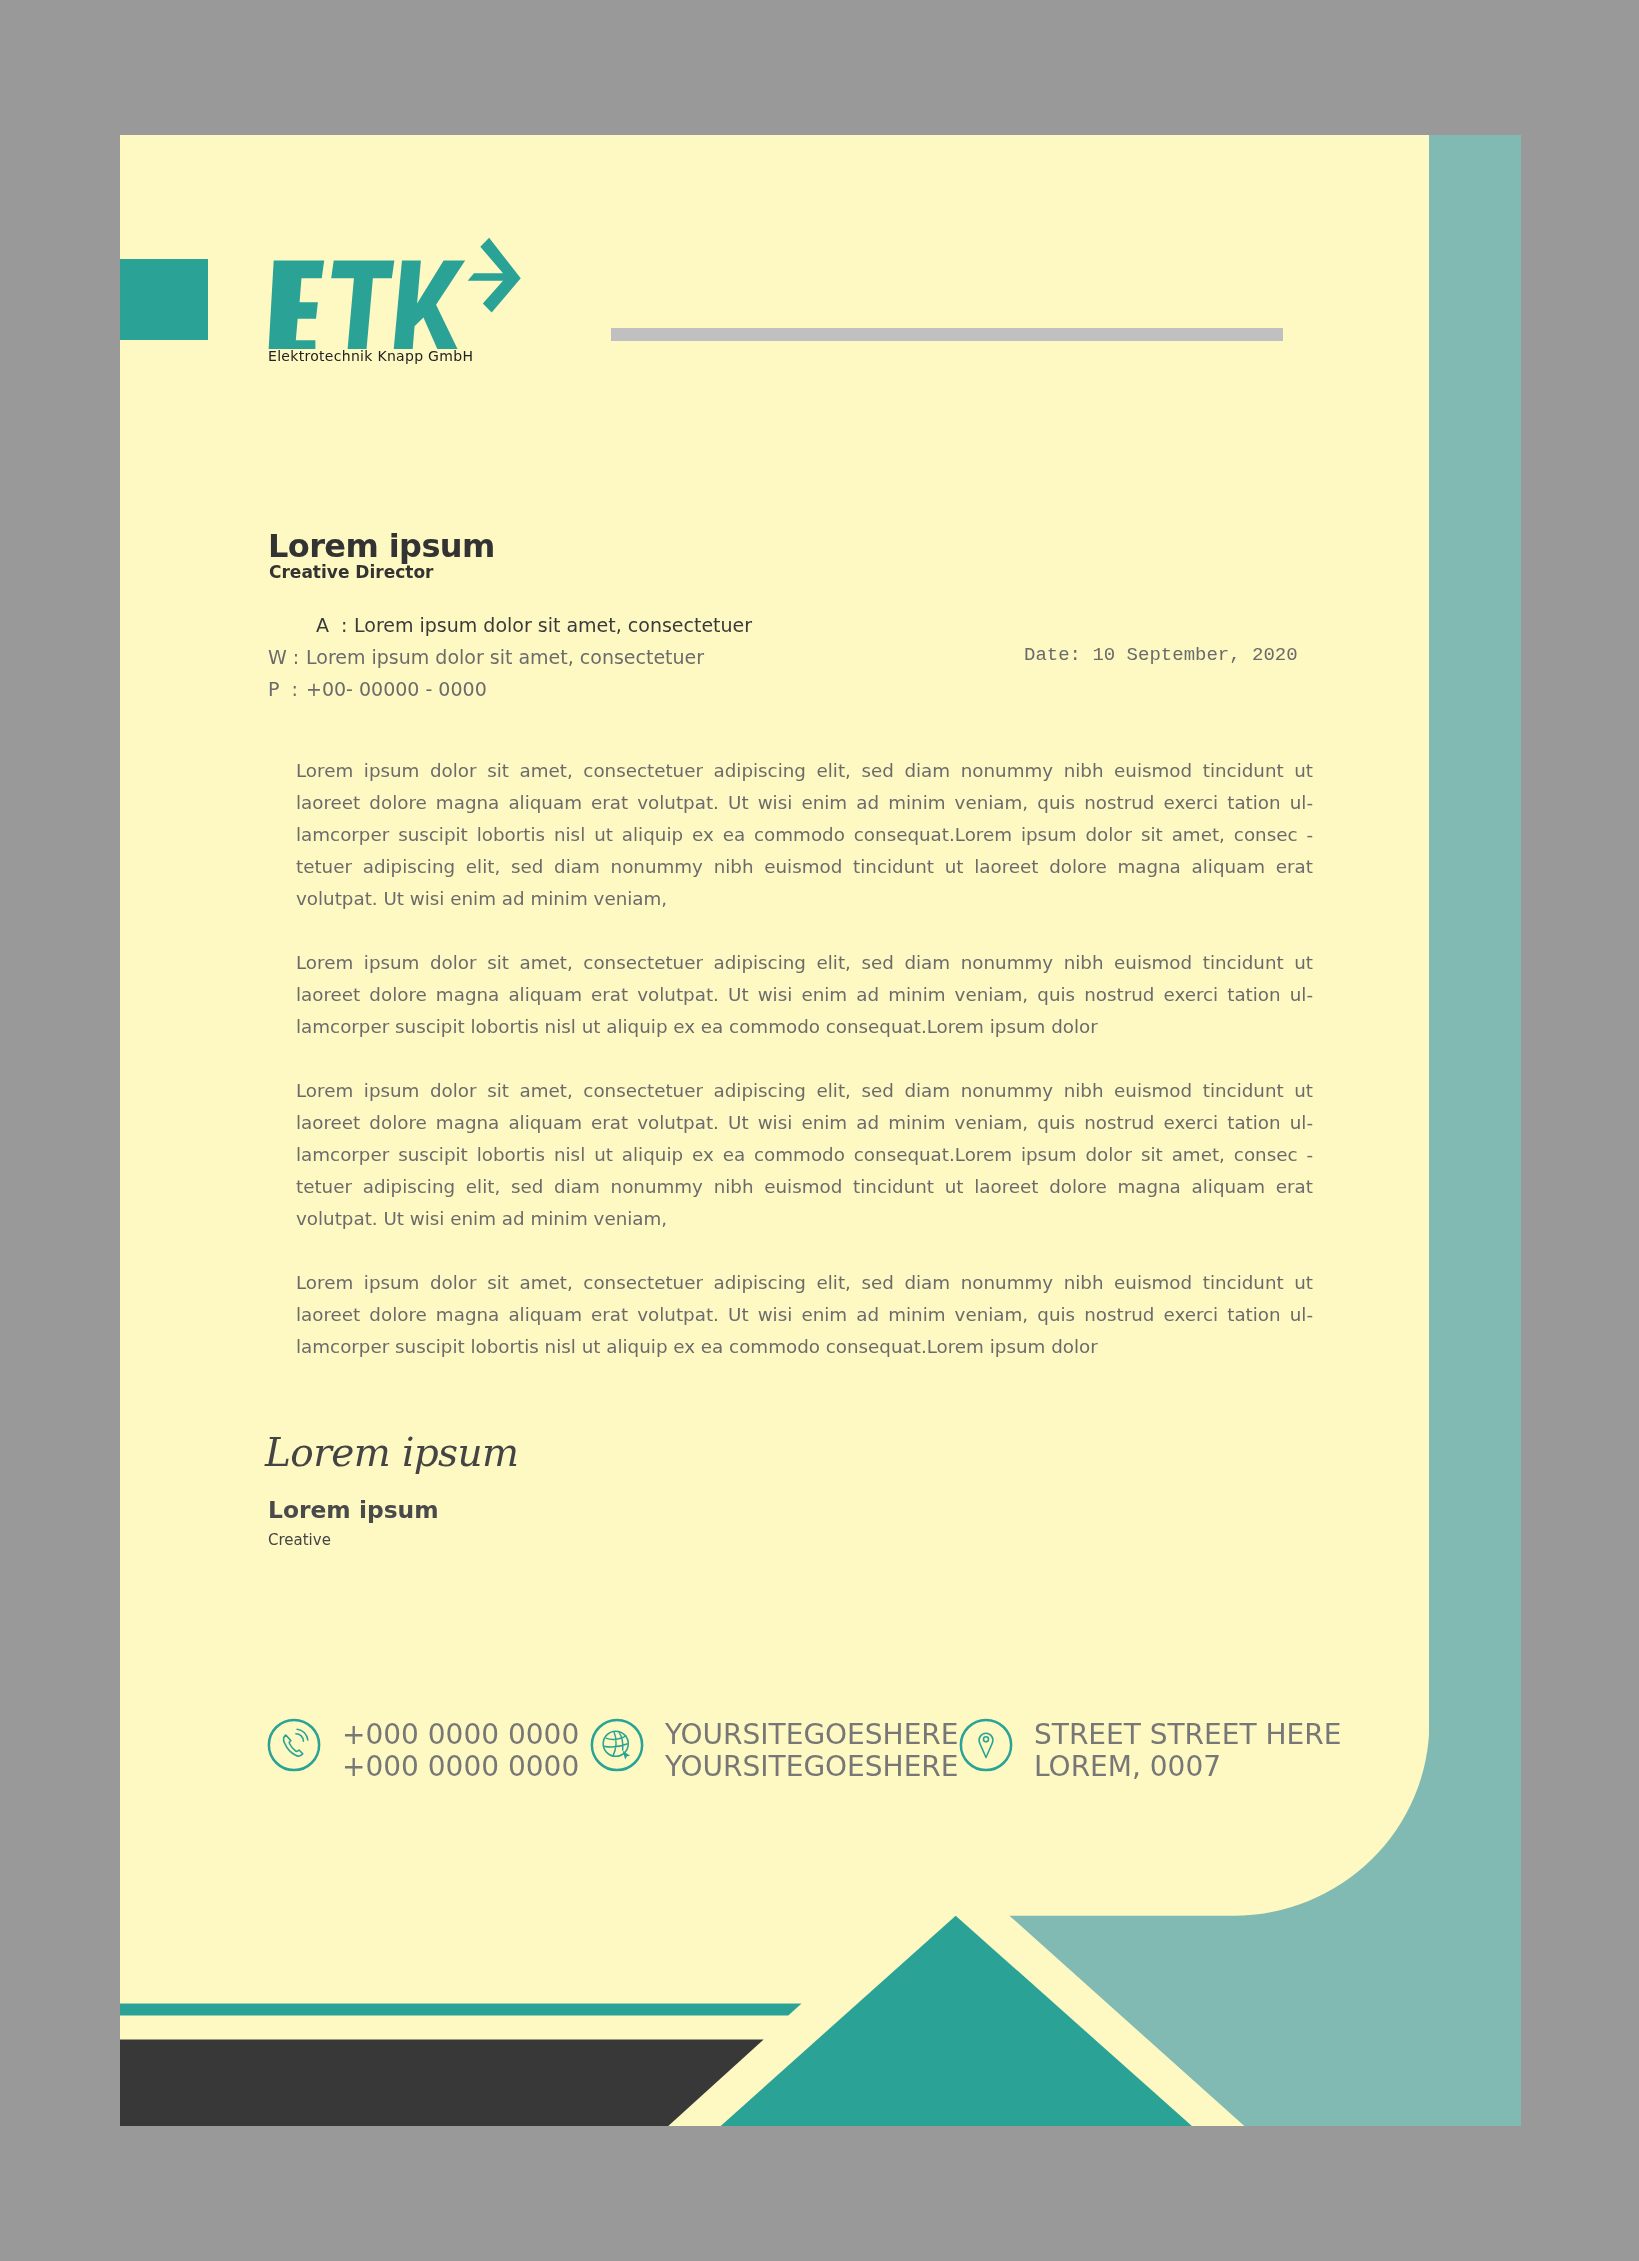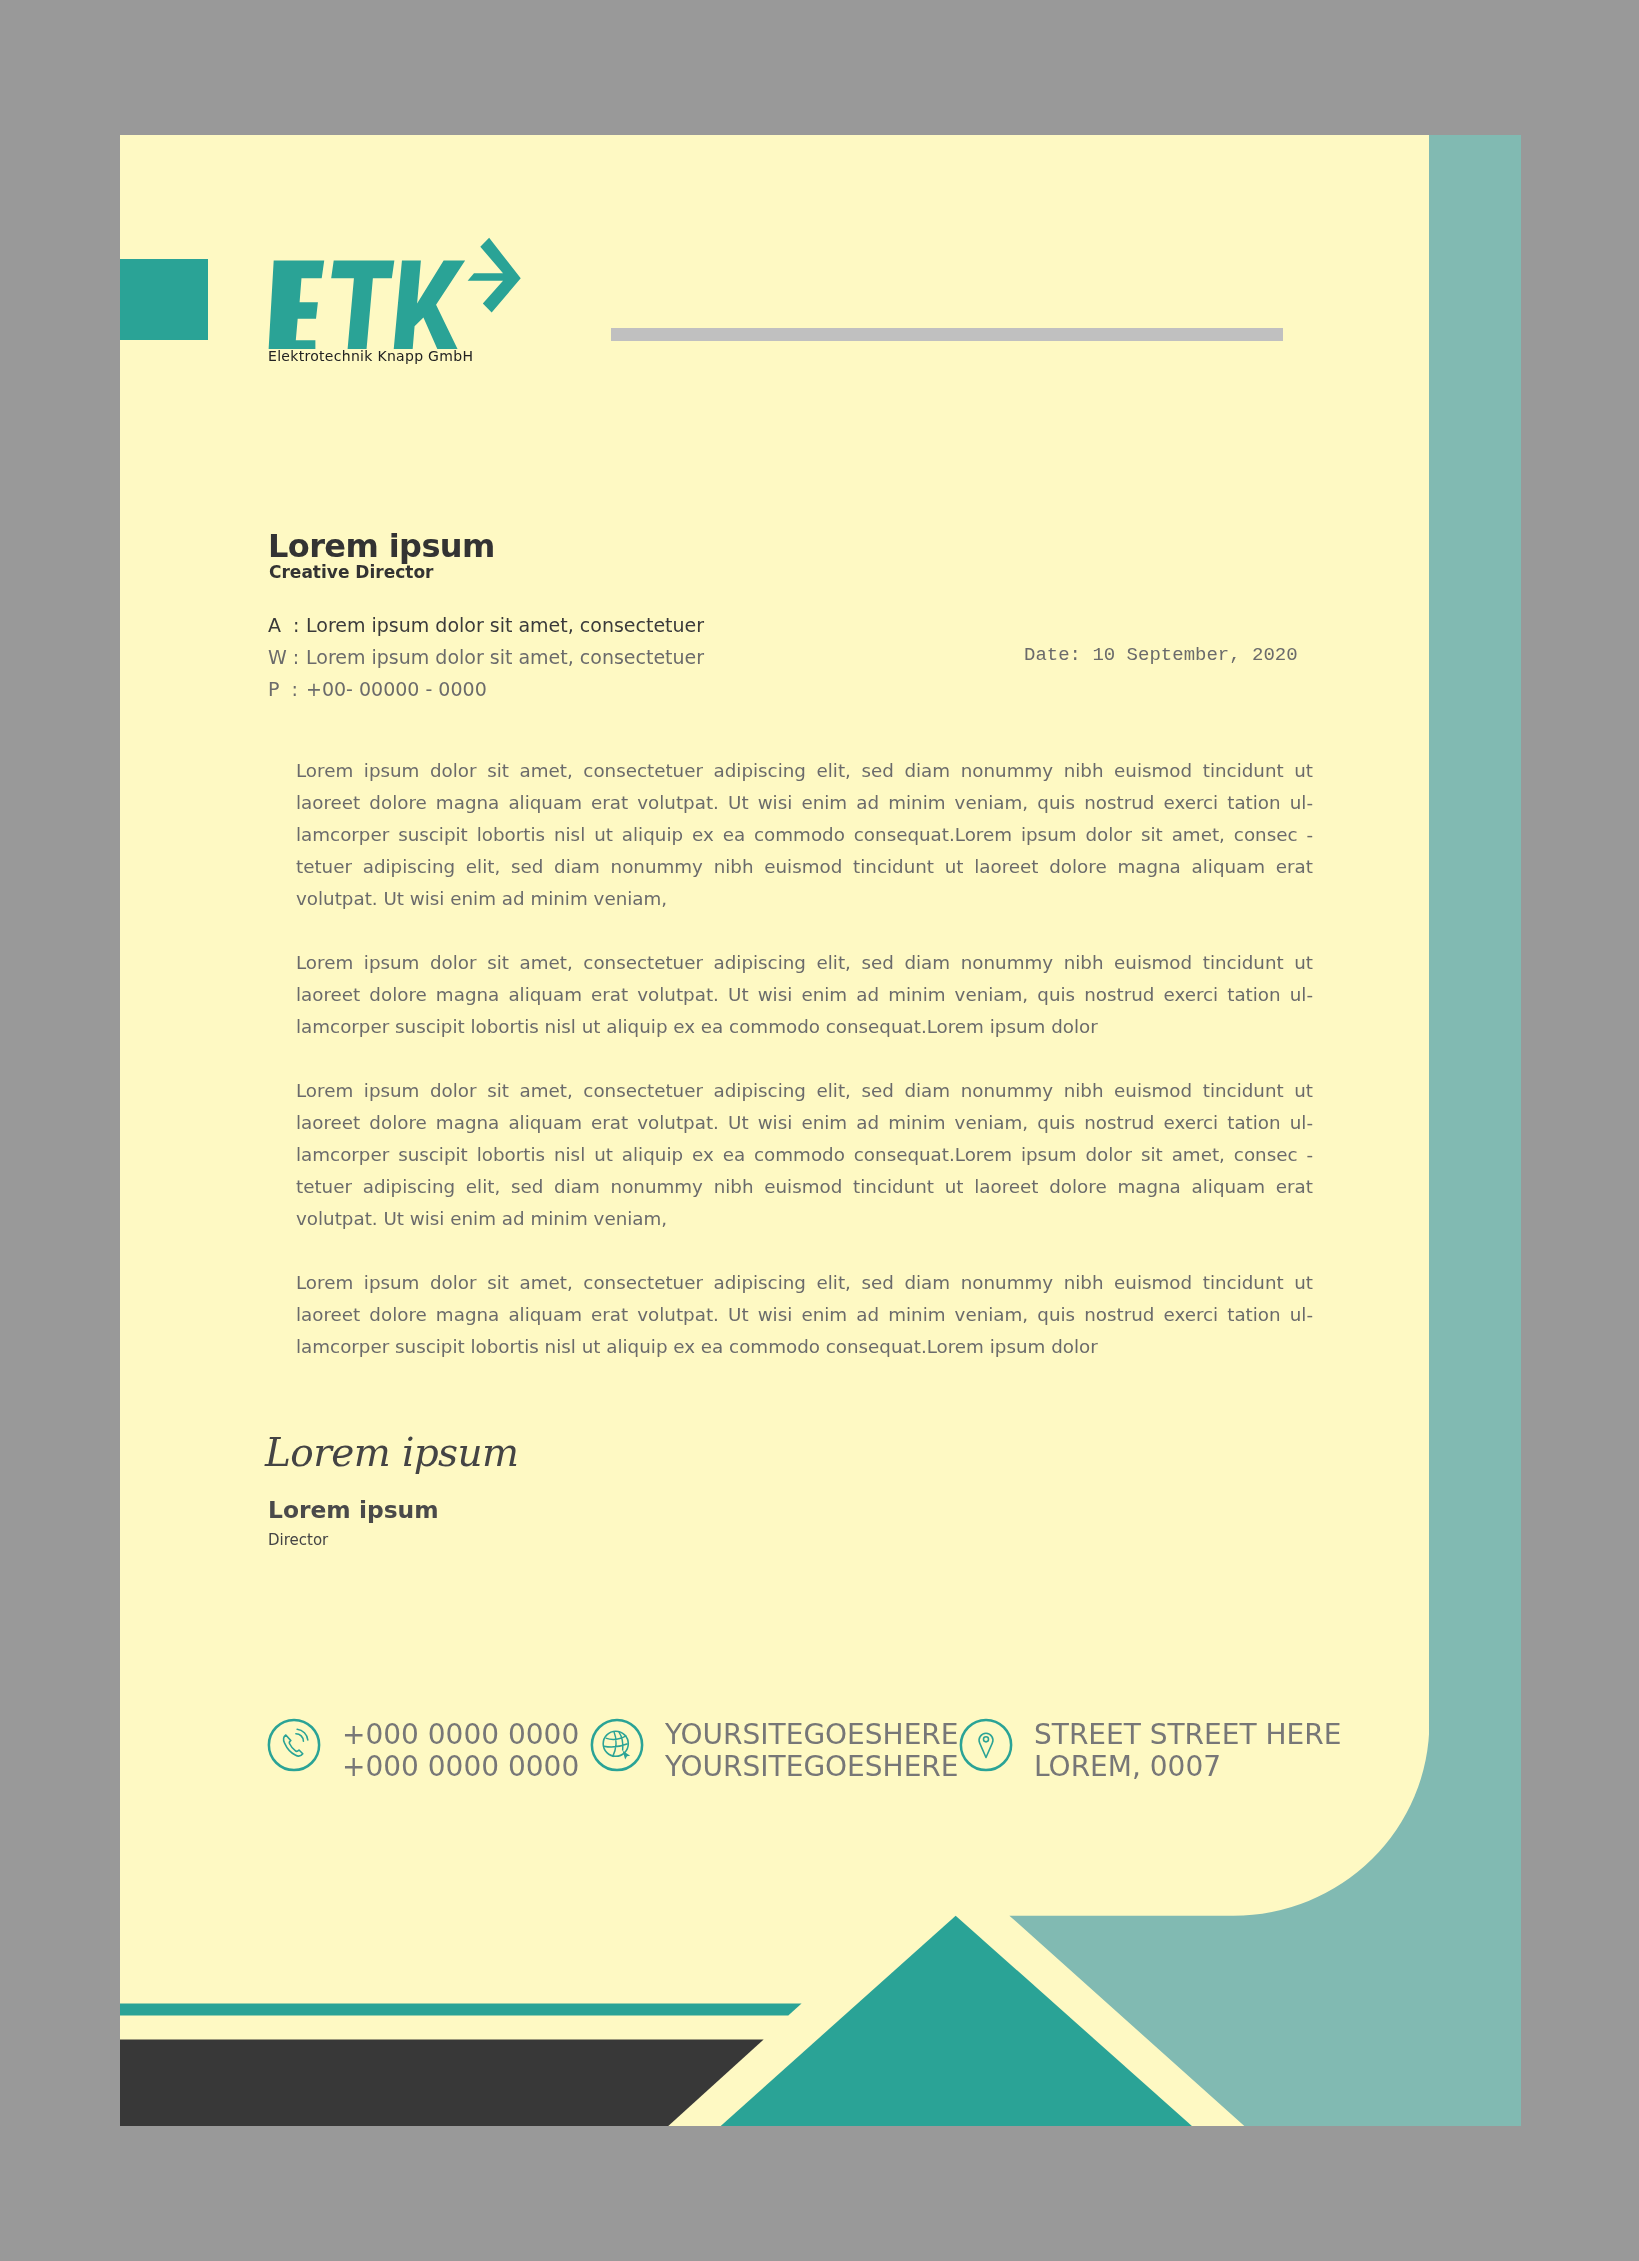--- a/index.html
+++ b/index.html
@@ -52,21 +52,21 @@
     font-family: "DejaVu Sans", sans-serif;
     font-weight: bold;
   }
   .contact-lines {
     position: absolute; left: 148px; top: 474px;
     font-family: "DejaVu Sans", sans-serif;
     font-size: 19px; line-height: 32px;
   }
   .contact-line { white-space: nowrap; }
   .contact-line .k { display: inline-block; width: 38px; }
-  .contact-line.dark { color: #3a3a3a; }
+  .contact-line.dark { color: #3a3a3a; margin-left: 48px; }
   .contact-line.light { color: #6b6b6b; }
 
   .date {
     position: absolute; left: 904px; top: 509px;
     font-family: Liberation Mono, monospace;
     font-size: 19px; color: #6b6b6b; white-space: nowrap;
   }
 
   .body-text {
     position: absolute; left: 148px; top: 620px; width: 1017px;
@@ -159,21 +159,21 @@
 
   <div class="body-text">
     <p>Lorem ipsum dolor sit amet, consectetuer adipiscing elit, sed diam nonummy nibh euismod tincidunt ut laoreet dolore magna aliquam erat volutpat. Ut wisi enim ad minim veniam, quis nostrud exerci tation ul-lamcorper suscipit lobortis nisl ut aliquip ex ea commodo consequat.Lorem ipsum dolor sit amet, consec -tetuer adipiscing elit, sed diam nonummy nibh euismod tincidunt ut laoreet dolore magna aliquam erat volutpat. Ut wisi enim ad minim veniam,</p>
     <p>Lorem ipsum dolor sit amet, consectetuer adipiscing elit, sed diam nonummy nibh euismod tincidunt ut laoreet dolore magna aliquam erat volutpat. Ut wisi enim ad minim veniam, quis nostrud exerci tation ul-lamcorper suscipit lobortis nisl ut aliquip ex ea commodo consequat.Lorem ipsum dolor</p>
     <p>Lorem ipsum dolor sit amet, consectetuer adipiscing elit, sed diam nonummy nibh euismod tincidunt ut laoreet dolore magna aliquam erat volutpat. Ut wisi enim ad minim veniam, quis nostrud exerci tation ul-lamcorper suscipit lobortis nisl ut aliquip ex ea commodo consequat.Lorem ipsum dolor sit amet, consec -tetuer adipiscing elit, sed diam nonummy nibh euismod tincidunt ut laoreet dolore magna aliquam erat volutpat. Ut wisi enim ad minim veniam,</p>
     <p>Lorem ipsum dolor sit amet, consectetuer adipiscing elit, sed diam nonummy nibh euismod tincidunt ut laoreet dolore magna aliquam erat volutpat. Ut wisi enim ad minim veniam, quis nostrud exerci tation ul-lamcorper suscipit lobortis nisl ut aliquip ex ea commodo consequat.Lorem ipsum dolor</p>
   </div>
 
   <div class="signature-script">Lorem ipsum</div>
   <div class="signer-name">Lorem ipsum</div>
-  <div class="signer-role">Director</div>
+  <div class="signer-role">Creative</div>
 
   <div class="contact-item" style="left:147px;">
     <svg class="contact-icon" viewBox="0 0 86 86">
       <circle cx="43" cy="43" r="40" fill="none" stroke="#2AA396" stroke-width="4"></circle>
       <path d="M30 27 c-4 3 -5 7 -2 13 c4 9 9 15 17 19 c5 3 9 2 12 -2 l-6 -6 c-2 2 -4 3 -6 1 c-4 -3 -7 -7 -9 -11 c-1 -2 0 -4 2 -5 z" fill="none" stroke="#2AA396" stroke-width="2.5" stroke-linejoin="round"></path>
       <path d="M46 25 a12 12 0 0 1 12 12" fill="none" stroke="#2AA396" stroke-width="2.5" stroke-linecap="round"></path>
       <path d="M48 18 a19 19 0 0 1 17 17" fill="none" stroke="#2AA396" stroke-width="2.5" stroke-linecap="round"></path>
     </svg>
     <div class="contact-text" style="left:75px;">
       <div>+000 0000 0000</div>

